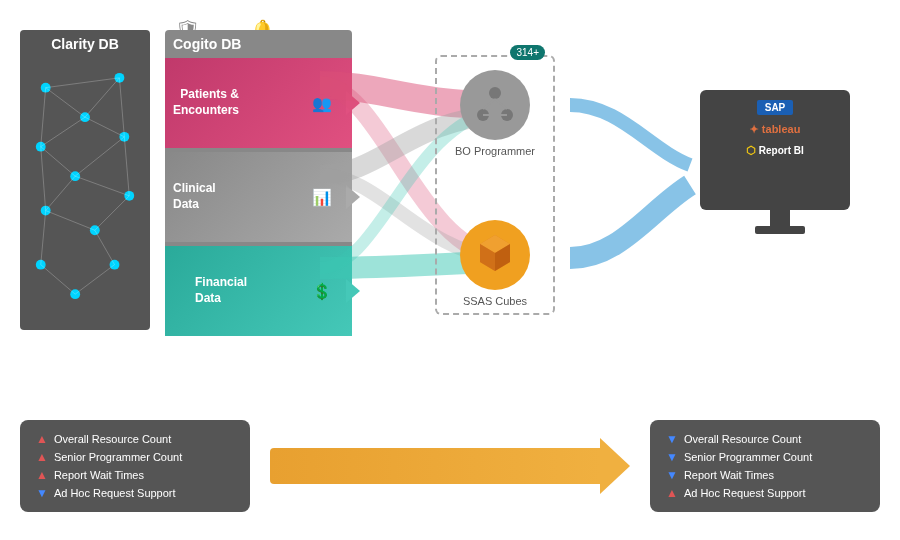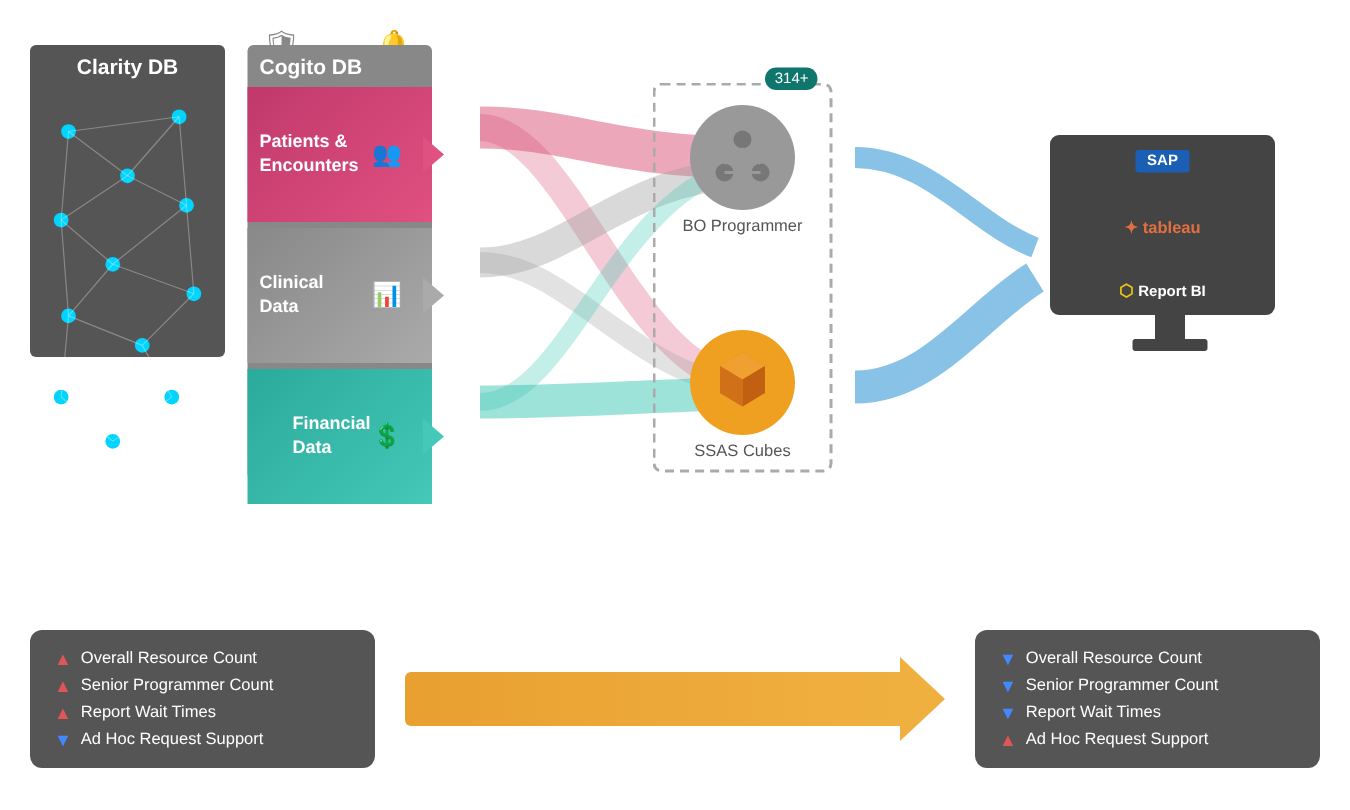--- a/index.html
+++ b/index.html
@@ -27,21 +27,21 @@
       width: 860px;
       height: 360px;
     }
 
     
     .clarity-box {
       position: absolute;
       left: 0;
       top: 20px;
       width: 130px;
-      height: 208px;
+      height: 300px;
       background: #555;
       border-radius: 4px;
       padding: 6px;
     }
     .clarity-label {
       color: white;
       font-size: 14px;
       font-weight: bold;
       text-align: center;
       margin-bottom: 4px;
@@ -49,21 +49,21 @@
     .clarity-network {
       width: 100%;
       height: 260px;
     }
 
     
     .cogito-box {
       position: absolute;
       left: 145px;
       top: 20px;
-      width: 123px;
+      width: 187px;
       height: 290px;
       background: #888;
       border-radius: 4px;
     }
     .cogito-label {
       color: white;
       font-size: 14px;
       font-weight: bold;
       padding: 6px 8px;
     }
@@ -73,20 +73,21 @@
       height: 90px;
       margin: 3px 0;
       display: flex;
       align-items: center;
       padding: 0 8px;
       position: relative;
     }
     .data-row-patients {
       background: linear-gradient(135deg, #c0396b, #e05080);
       margin-top: 0;
+      text-align: right;
     }
     .data-row-clinical {
       background: linear-gradient(135deg, #888, #aaa);
     }
     .data-row-financial {
       background: linear-gradient(135deg, #2aaa9a, #45c8b8);
     }
     .data-row-label {
       color: white;
       font-size: 12px;
@@ -182,21 +183,21 @@
       height: 170px;
     }
     .monitor-screen {
       width: 150px;
       height: 120px;
       background: #444;
       border-radius: 6px;
       display: flex;
       flex-direction: column;
       align-items: center;
-      justify-content: space-between;
+      justify-content: flex-start;
       gap: 8px;
       padding: 10px;
     }
     .monitor-stand {
       width: 20px;
       height: 16px;
       background: #444;
       margin: 0 auto;
     }
     .monitor-base {

